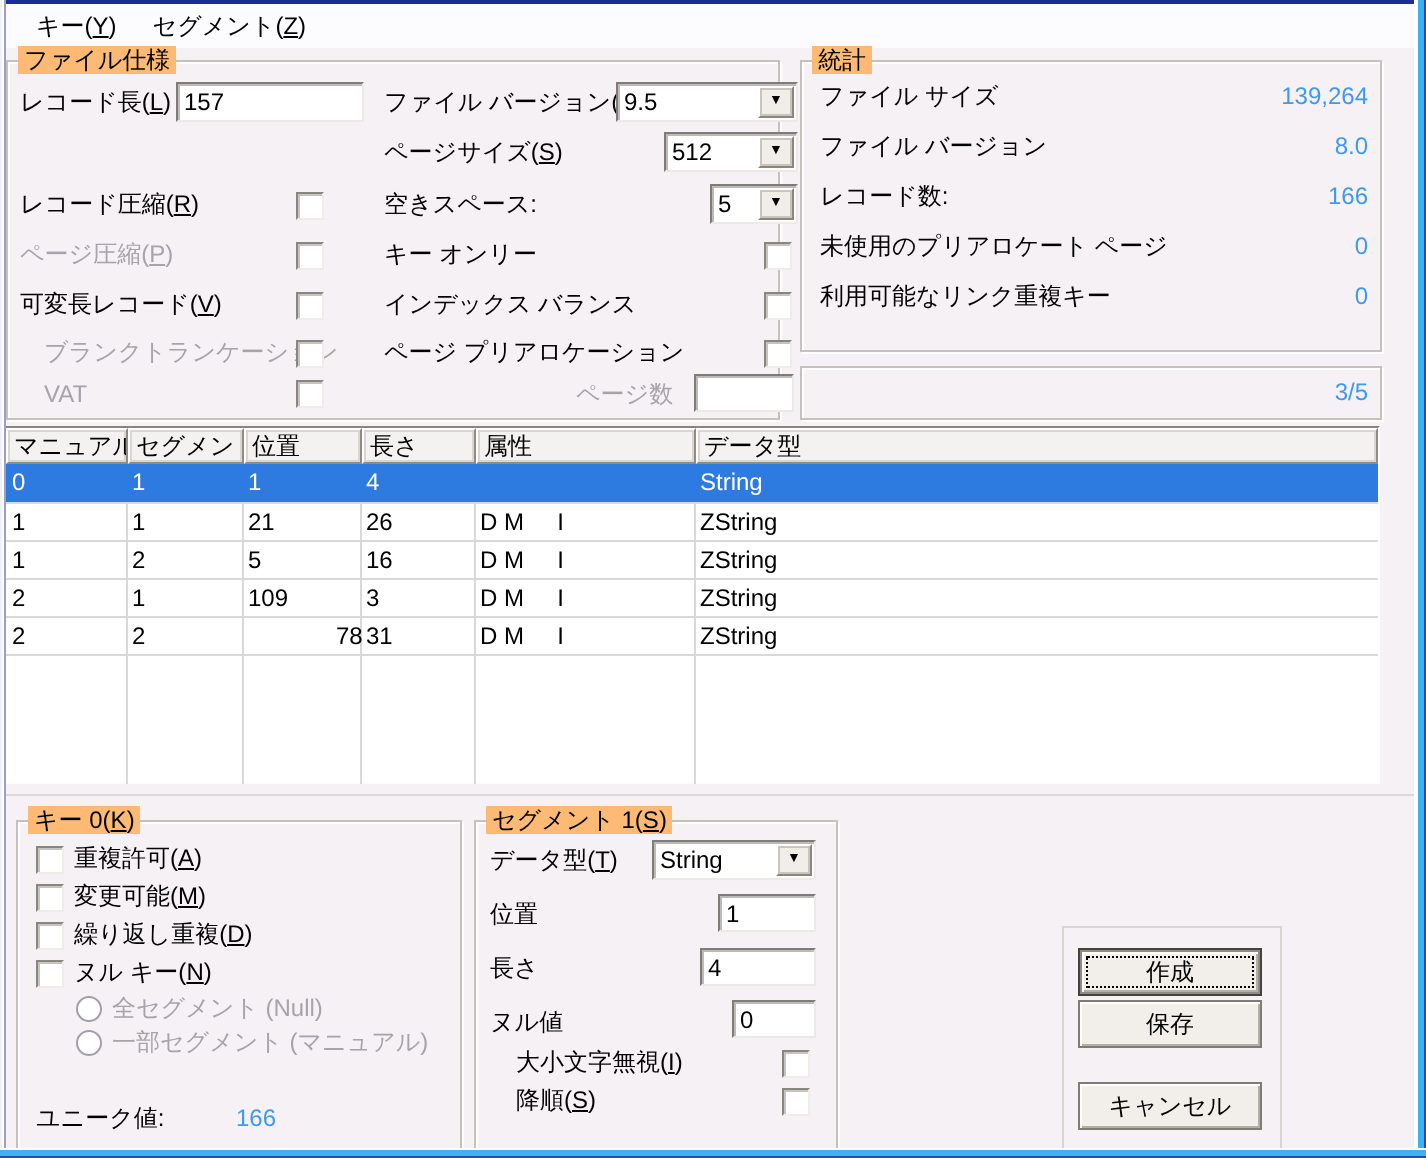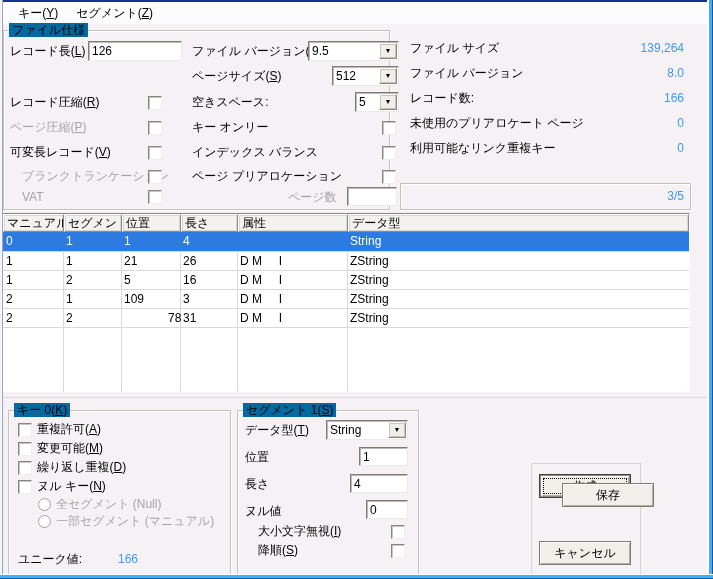--- a/index.html
+++ b/index.html
@@ -11,21 +11,21 @@
   .val-r{text-align:right;}
   
   .edge-top{position:absolute;left:0;top:0;width:713px;height:2px;background:#1b2d96;}
   .edge-right{position:absolute;right:0;top:0;width:6px;height:579px;background:linear-gradient(to right,#ffffff 0 2px,#3fb0f4 2px 5px,#1b50b5 5px 6px);}
   .edge-bottom{position:absolute;left:0;bottom:0;width:713px;height:5px;background:linear-gradient(to bottom,#ffffff 0 1px,#3fb0f4 1px 4px,#1b50b5 4px 5px);}
   .edge-left{position:absolute;left:0;top:0;width:3px;height:579px;background:linear-gradient(to right,#eef1f8 0 1px,#ffffff 1px 2px,#9aa0bd 2px 3px);}
   .menubar{position:absolute;left:3px;top:2px;right:6px;height:22px;background:#fcfbfe;display:flex;align-items:center;padding-left:7px;gap:2px;}
   .menu-item{padding:2px 8px;white-space:nowrap;}
   
   .grp{position:absolute;border:1px solid #c6c1ba;box-shadow:inset 1px 1px 0 #ffffff,1px 1px 0 #ffffff;}
-  .grp-label{position:absolute;top:-8px;left:5px;background:#0369a1;padding:0 3px;line-height:14px;white-space:nowrap;text-align:right;}
+  .grp-label{position:absolute;top:-8px;left:5px;background:#fdba74;padding:0 3px;line-height:14px;white-space:nowrap;text-align:right;}
   
   .inp{position:absolute;background:#fff;border:1px solid #807b74;border-bottom-color:#eceae6;border-right-color:#eceae6;box-shadow:inset 1px 1px 0 rgba(64,60,56,.35);padding:2px 3px;line-height:14px;white-space:nowrap;overflow:hidden;}
   .combo .arrow{position:absolute;right:1px;top:1px;bottom:1px;width:16px;background:#f1eeea;border:1px solid #ffffff;border-right-color:#8a857d;border-bottom-color:#8a857d;box-shadow:0 0 0 1px #c9c4bd inset;display:flex;align-items:center;justify-content:center;font-size:7px;color:#000;}
   .cb{position:absolute;width:12px;height:12px;background:#fff;border:1px solid #8a867f;border-bottom-color:#f0ede9;border-right-color:#f0ede9;box-shadow:inset 1px 1px 0 rgba(64,60,56,.3);}
   .radio{position:absolute;width:11px;height:11px;border-radius:50%;background:#fff;border:1px solid #a39fa8;}
   
   .tbl{position:absolute;left:2px;top:213px;width:688px;height:179px;background:#fff;border:1px solid #8a867f;border-bottom-color:#fdfdfd;border-right-color:#fdfdfd;box-sizing:border-box;}
   .th{position:absolute;top:0;height:18px;background:#f4f2f0;border:1px solid #8f8b85;border-top-color:#ffffff;border-left-color:#ffffff;box-shadow:0 0 0 1px #d9d6d2 inset;box-sizing:border-box;padding-left:3px;line-height:16px;white-space:nowrap;overflow:hidden;}
   .gridv{position:absolute;top:19px;width:1px;background:#d9d9d9;height:159px;}
   .gridh{position:absolute;left:0;width:686px;height:1px;background:#d9d9d9;}
@@ -48,21 +48,21 @@
 
   <div class="menubar">
     <div class="menu-item mnemonic">キー(<u>Y</u>)</div>
     <div class="menu-item mnemonic">セグメント(<u>Z</u>)</div>
   </div>
 
   <div class="grp" style="left:3px;top:30px;width:385px;height:178px;">
     <span class="grp-label">ファイル仕様</span>
   </div>
   <div class="lbl mnemonic" style="left:10px;top:44px;">レコード長(<u>L</u>)</div>
-  <div class="inp" style="left:88px;top:41px;width:86px;height:14px;">126</div>
+  <div class="inp" style="left:88px;top:41px;width:86px;height:14px;">157</div>
   <div class="lbl mnemonic" style="left:192px;top:44px;">ファイル バージョン(<u>F</u>)</div>
   <div class="inp combo" style="left:308px;top:41px;width:83px;height:14px;"><span>9.5</span><span class="arrow">▼</span></div>
   <div class="lbl mnemonic" style="left:192px;top:69px;">ページサイズ(<u>S</u>)</div>
   <div class="inp combo" style="left:332px;top:66px;width:59px;height:14px;"><span>512</span><span class="arrow">▼</span></div>
 
   <div class="lbl mnemonic" style="left:10px;top:95px;">レコード圧縮(<u>R</u>)</div>
   <div class="cb" style="left:148px;top:96px;"></div>
   <div class="lbl" style="left:192px;top:95px;">空きスペース:</div>
   <div class="inp combo" style="left:355px;top:92px;width:36px;height:14px;"><span>5</span><span class="arrow">▼</span></div>
 
@@ -79,20 +79,23 @@
   <div class="lbl dis" style="left:22px;top:169px;">ブランクトランケーション</div>
   <div class="cb" style="left:148px;top:170px;"></div>
   <div class="lbl" style="left:192px;top:169px;">ページ プリアロケーション</div>
   <div class="cb" style="left:382px;top:170px;"></div>
 
   <div class="lbl dis" style="left:22px;top:190px;">VAT</div>
   <div class="cb" style="left:148px;top:190px;"></div>
   <div class="lbl dis" style="left:288px;top:190px;">ページ数</div>
   <div class="inp" style="left:347px;top:187px;width:42px;height:13px;"></div>
 
+  <div class="grp" style="left:400px;top:30px;width:289px;height:144px;">
+    <span class="grp-label">統計</span>
+  </div>
   <div class="lbl" style="left:410px;top:41px;">ファイル サイズ</div>
   <div class="val val-r" style="left:560px;top:41px;width:124px;">139,264</div>
   <div class="lbl" style="left:410px;top:66px;">ファイル バージョン</div>
   <div class="val val-r" style="left:560px;top:66px;width:124px;">8.0</div>
   <div class="lbl" style="left:410px;top:91px;">レコード数:</div>
   <div class="val val-r" style="left:560px;top:91px;width:124px;">166</div>
   <div class="lbl" style="left:410px;top:116px;">未使用のプリアロケート ページ</div>
   <div class="val val-r" style="left:560px;top:116px;width:124px;">0</div>
   <div class="lbl" style="left:410px;top:141px;">利用可能なリンク重複キー</div>
   <div class="val val-r" style="left:560px;top:141px;width:124px;">0</div>
@@ -195,21 +198,21 @@
   <div class="lbl mnemonic" style="left:258px;top:524px;">大小文字無視(<u>I</u>)</div>
   <div class="cb" style="left:391px;top:525px;"></div>
   <div class="lbl mnemonic" style="left:258px;top:543px;">降順(<u>S</u>)</div>
   <div class="cb" style="left:391px;top:544px;"></div>
 
   <div class="btnbox"></div>
   <div class="btn default" style="left:539px;top:474px;">
       <span>作成</span>
       <span class="focus-rect"></span>
     </div>
-  <div class="btn" style="left:539px;top:483px;margin-left:23px;">
+  <div class="btn" style="left:539px;top:500px;">
       <span>保存</span>
     </div>
   <div class="btn" style="left:539px;top:541px;">
       <span>キャンセル</span>
     </div>
 
   <div class="edge-left"></div>
   <div class="edge-right"></div>
   <div class="edge-bottom"></div>
 </div>

